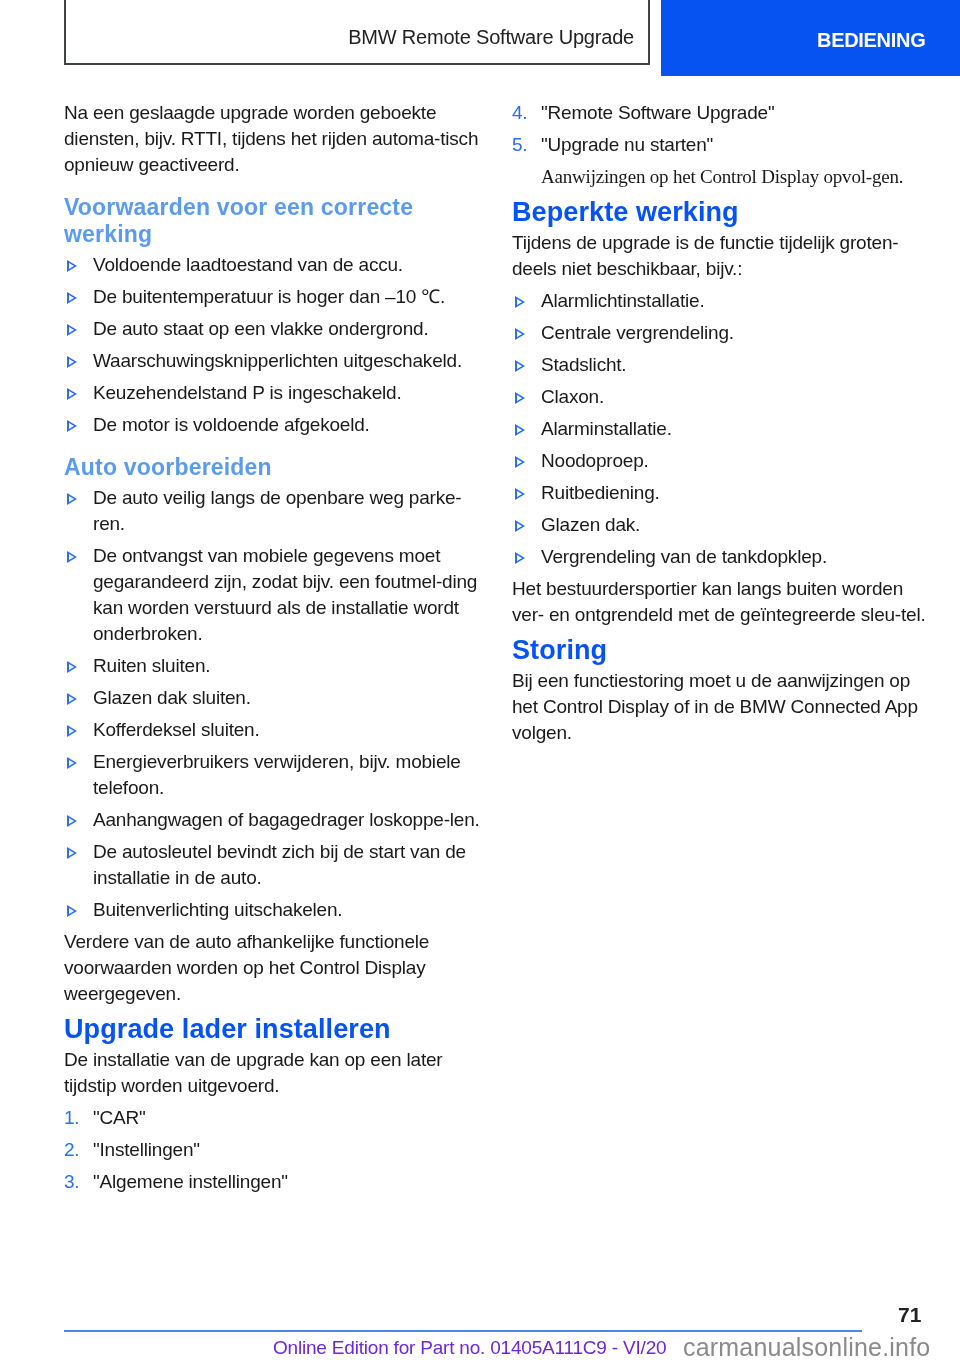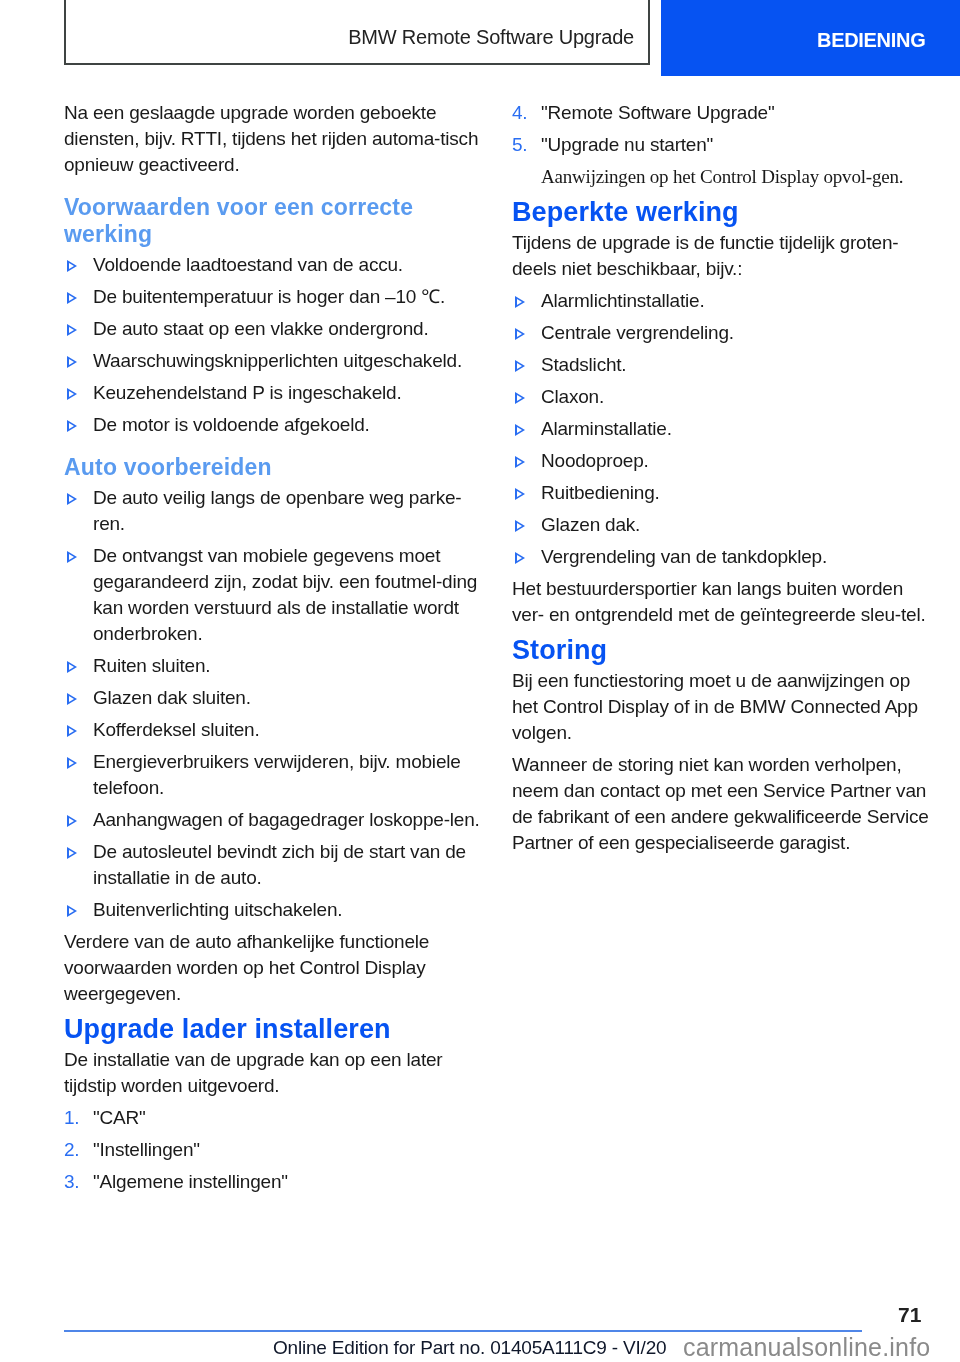--- a/index.html
+++ b/index.html
@@ -62,21 +62,21 @@
   .step-num { position: absolute; left: 0; top: 0; color: #2a6ef2; }
   .step-note { display: block; margin-top: 6px; font-family: Liberation Serif, serif; }
 
   .footer-rule {
     position: absolute; left: 64px; top: 1330px; width: 798px; height: 2px; background: #4f86e8;
   }
   .page-num {
     position: absolute; left: 898px; top: 1303px; font-size: 21px; font-weight: bold; color: #222;
   }
   .footer-text {
-    position: absolute; left: 273px; top: 1337px; font-size: 19px; color: #0f172a; letter-spacing: -0.2px;
+    position: absolute; left: 273px; top: 1337px; font-size: 19px; color: #6d28d9; letter-spacing: -0.2px;
   }
   .watermark {
     position: absolute; left: 683px; top: 1333px; font-size: 25px; color: #8a8a8a; letter-spacing: 0.2px;
   }
 </style>
 </head>
 <body>
 
 <div class="hdr-box">
   <span class="hdr-title">BMW Remote Software Upgrade</span>
@@ -137,19 +137,18 @@
     <li><span class="tri-icon"></span><span>Alarminstallatie.</span></li>
     <li><span class="tri-icon"></span><span>Noodoproep.</span></li>
     <li><span class="tri-icon"></span><span>Ruitbediening.</span></li>
     <li><span class="tri-icon"></span><span>Glazen dak.</span></li>
     <li><span class="tri-icon"></span><span>Vergrendeling van de tankdopklep.</span></li>
   </ul>
   <p class="body">Het bestuurdersportier kan langs buiten worden ver- en ontgrendeld met de geïntegreerde sleu-tel.</p>
 
   <h2 class="sec">Storing</h2>
   <p class="body">Bij een functiestoring moet u de aanwijzingen op het Control Display of in de BMW Connected App volgen.</p>
-  <p class="body">Wanneer de storing niet kan worden verholpen, neem dan contact op met een Service Partner van de fabrikant of een andere gekwalificeerde Service Partner of een gespecialiseerde garagist.</p>
 </div>
 
 <div class="page-num">71</div>
 <div class="footer-rule"></div>
 <div class="footer-text">Online Edition for Part no. 01405A111C9 - VI/20</div>
 <div class="watermark">carmanualsonline.info</div>
 
 </body></html>

